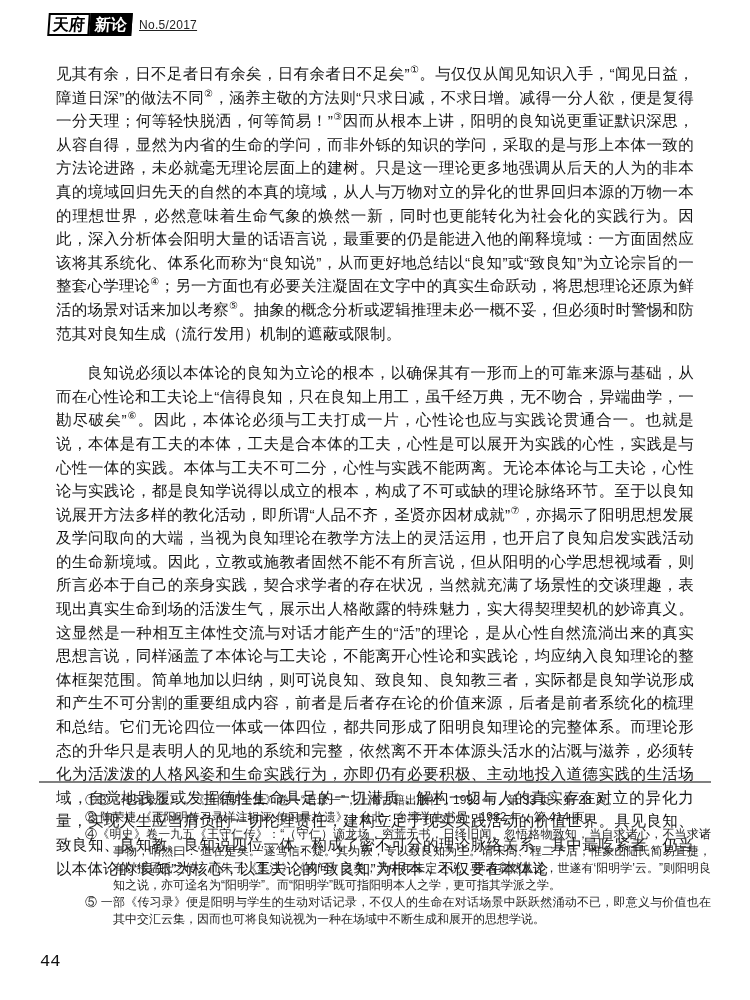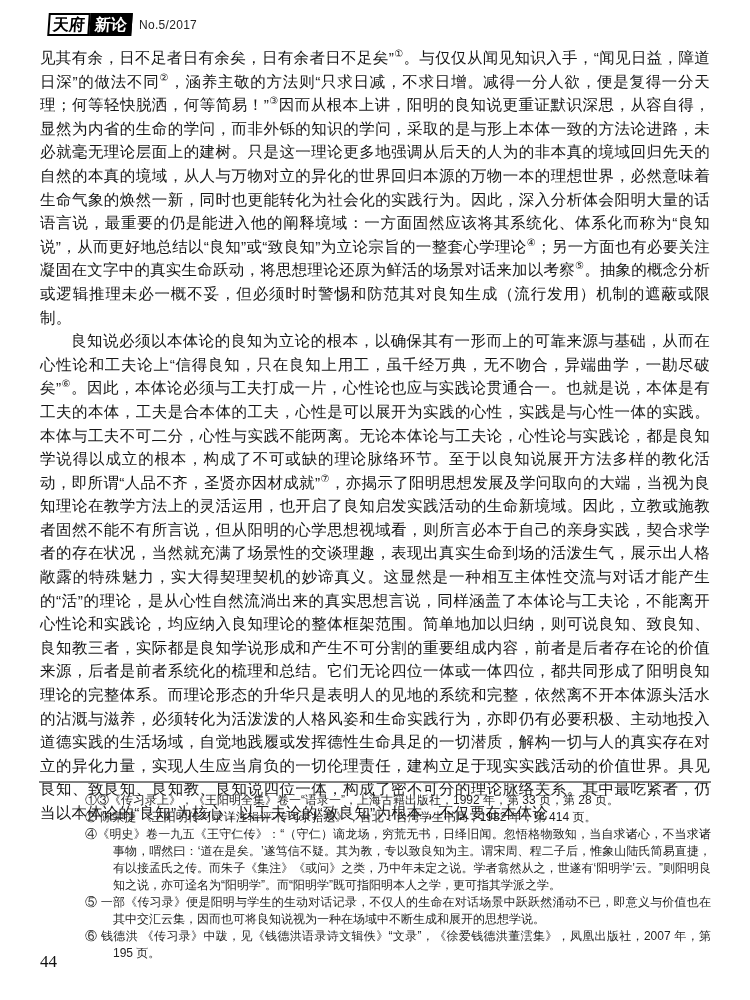--- a/index.html
+++ b/index.html
@@ -45,35 +45,36 @@
     font-size: 16px;
     line-height: 19px;
     padding: 0 3px;
     transform: skewX(-4deg);
     font-family: "Liberation Serif", serif;
   }
   .issue {
     font-size: 12px;
     color: #222;
     letter-spacing: 0.3px;
+    text-decoration: underline;
   }
   
   .body-text {
     position: absolute;
     top: 46px;
     left: 40px;
     width: 670px;
     font-size: 15.5px;
     line-height: 23.6px;
     text-align: justify;
     text-justify: inter-ideograph;
     letter-spacing: 0.2px;
     color: #161616;
   }
-  .para { margin: 0; }
+  .para { margin: 16px; }
   .para.indent { text-indent: 2em; }
   .body-text sup {
     font-size: 10px;
     line-height: 0;
     vertical-align: super;
   }
   
   .fn-rule {
     position: absolute;
     top: 781px;
@@ -99,21 +100,21 @@
     padding-left: 28px;
     text-indent: -28px;
   }
   
   .page-number {
     position: absolute;
     left: 40px;
     top: 952px;
     font-size: 17px;
     color: #111;
-    font-family: Liberation Serif, serif;
+    font-family: Liberation Mono, monospace;
   }
 </style>
 </head>
 <body>
 
 <div class="page">
 
   <header class="hdr">
     <span class="logo">
       <span class="logo-tianfu">天府</span>
@@ -127,18 +128,17 @@
     <p class="para indent">良知说必须以本体论的良知为立论的根本，以确保其有一形而上的可靠来源与基础，从而在心性论和工夫论上“信得良知，只在良知上用工，虽千经万典，无不吻合，异端曲学，一勘尽破矣”<sup>⑥</sup>。因此，本体论必须与工夫打成一片，心性论也应与实践论贯通合一。也就是说，本体是有工夫的本体，工夫是合本体的工夫，心性是可以展开为实践的心性，实践是与心性一体的实践。本体与工夫不可二分，心性与实践不能两离。无论本体论与工夫论，心性论与实践论，都是良知学说得以成立的根本，构成了不可或缺的理论脉络环节。至于以良知说展开方法多样的教化活动，即所谓“人品不齐，圣贤亦因材成就”<sup>⑦</sup>，亦揭示了阳明思想发展及学问取向的大端，当视为良知理论在教学方法上的灵活运用，也开启了良知启发实践活动的生命新境域。因此，立教或施教者固然不能不有所言说，但从阳明的心学思想视域看，则所言必本于自己的亲身实践，契合求学者的存在状况，当然就充满了场景性的交谈理趣，表现出真实生命到场的活泼生气，展示出人格敞露的特殊魅力，实大得契理契机的妙谛真义。这显然是一种相互主体性交流与对话才能产生的“活”的理论，是从心性自然流淌出来的真实思想言说，同样涵盖了本体论与工夫论，不能离开心性论和实践论，均应纳入良知理论的整体框架范围。简单地加以归纳，则可说良知、致良知、良知教三者，实际都是良知学说形成和产生不可分割的重要组成内容，前者是后者存在论的价值来源，后者是前者系统化的梳理和总结。它们无论四位一体或一体四位，都共同形成了阳明良知理论的完整体系。而理论形态的升华只是表明人的见地的系统和完整，依然离不开本体源头活水的沾溉与滋养，必须转化为活泼泼的人格风姿和生命实践行为，亦即仍有必要积极、主动地投入道德实践的生活场域，自觉地践履或发挥德性生命具足的一切潜质，解构一切与人的真实存在对立的异化力量，实现人生应当肩负的一切伦理责任，建构立足于现实实践活动的价值世界。具见良知、致良知、良知教、良知说四位一体，构成了密不可分的理论脉络关系。其中最吃紧者，仍当以本体论的“良知”为核心，以工夫论的“致良知”为根本，不仅要在本体论</p>
   </main>
 
   <hr class="fn-rule">
 
   <section class="footnotes">
     <p class="fn">①③《传习录上》，《王阳明全集》卷一“语录一”，上海古籍出版社，1992 年，第 33 页，第 28 页。</p>
     <p class="fn">② 陈荣捷 《王阳明传习录详注辑评·传习录拾遗》，台北：台湾学生书局，1982 年，第 414 页。</p>
     <p class="fn">④《明史》卷一九五《王守仁传》：“（守仁）谪龙场，穷荒无书，日绎旧闻。忽悟格物致知，当自求诸心，不当求诸事物，喟然曰：‘道在是矣。’遂笃信不疑。其为教，专以致良知为主。谓宋周、程二子后，惟象山陆氏简易直捷，有以接孟氏之传。而朱子《集注》《或问》之类，乃中年未定之说。学者翕然从之，世遂有‘阳明学’云。”则阳明良知之说，亦可迳名为“阳明学”。而“阳明学”既可指阳明本人之学，更可指其学派之学。</p>
     <p class="fn">⑤ 一部《传习录》便是阳明与学生的生动对话记录，不仅人的生命在对话场景中跃跃然涌动不已，即意义与价值也在其中交汇云集，因而也可将良知说视为一种在场域中不断生成和展开的思想学说。</p>
-    <p class="fn">⑥ 钱德洪 《传习录》中跋，见《钱德洪语录诗文辑佚》“文录”，《徐爱钱德洪董澐集》，凤凰出版社，2007 年，第 195 页。</p>
   </section>
 
   <div class="page-number">44</div>
 
 </div>
 
 </body></html>

